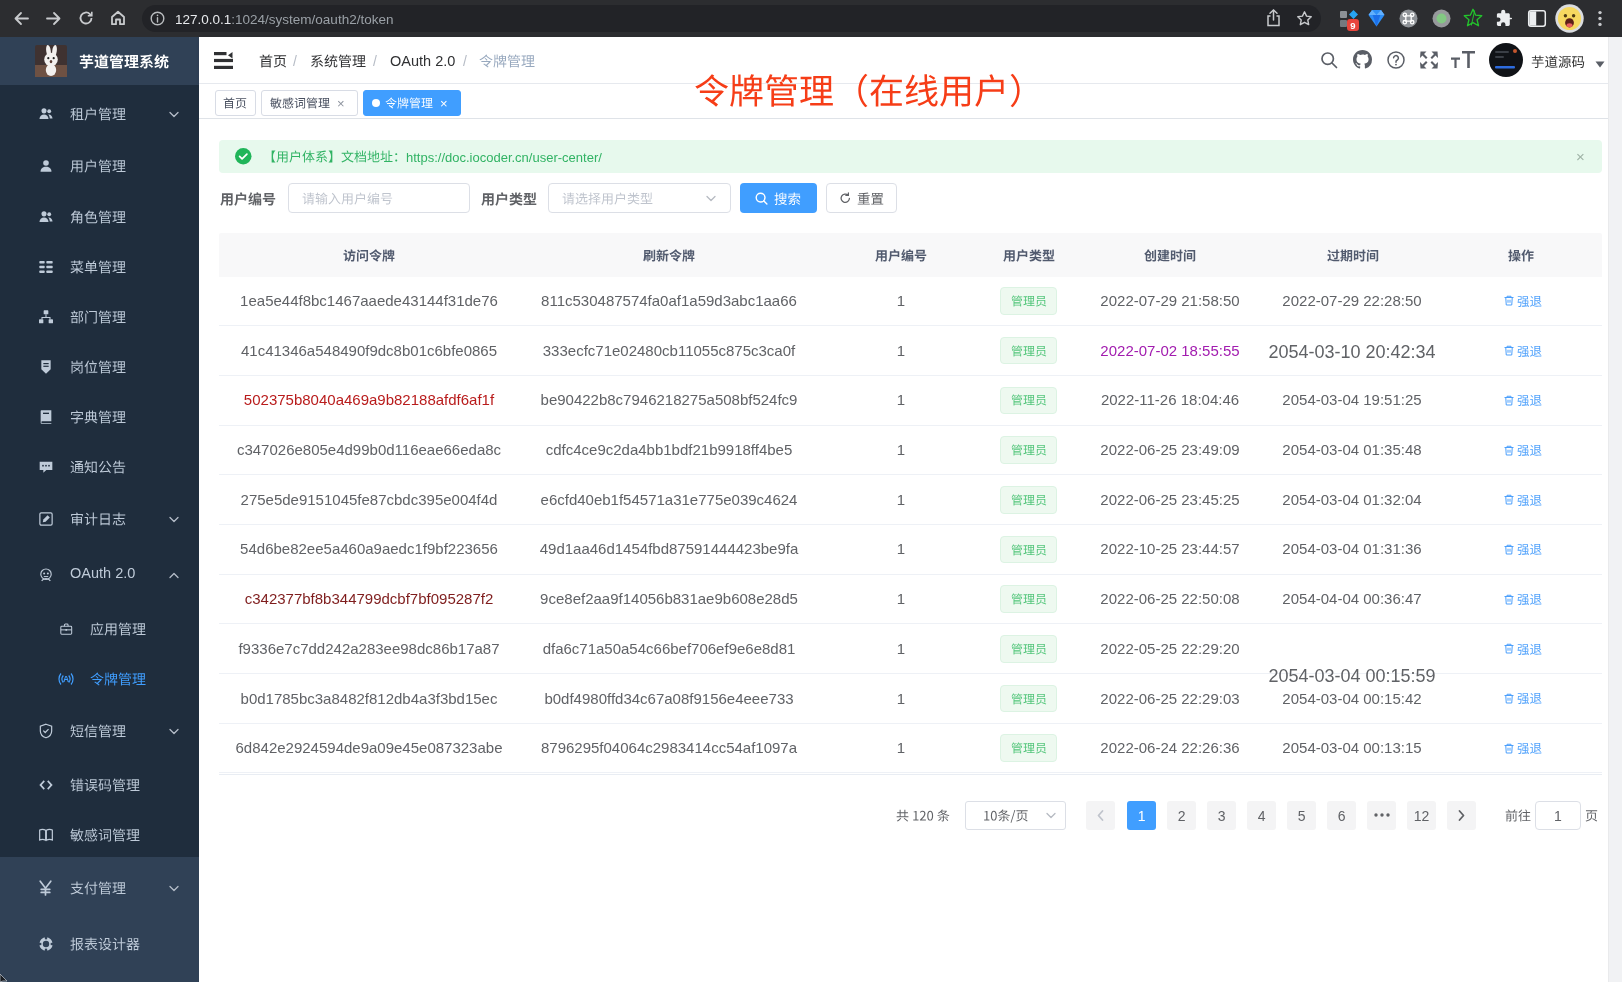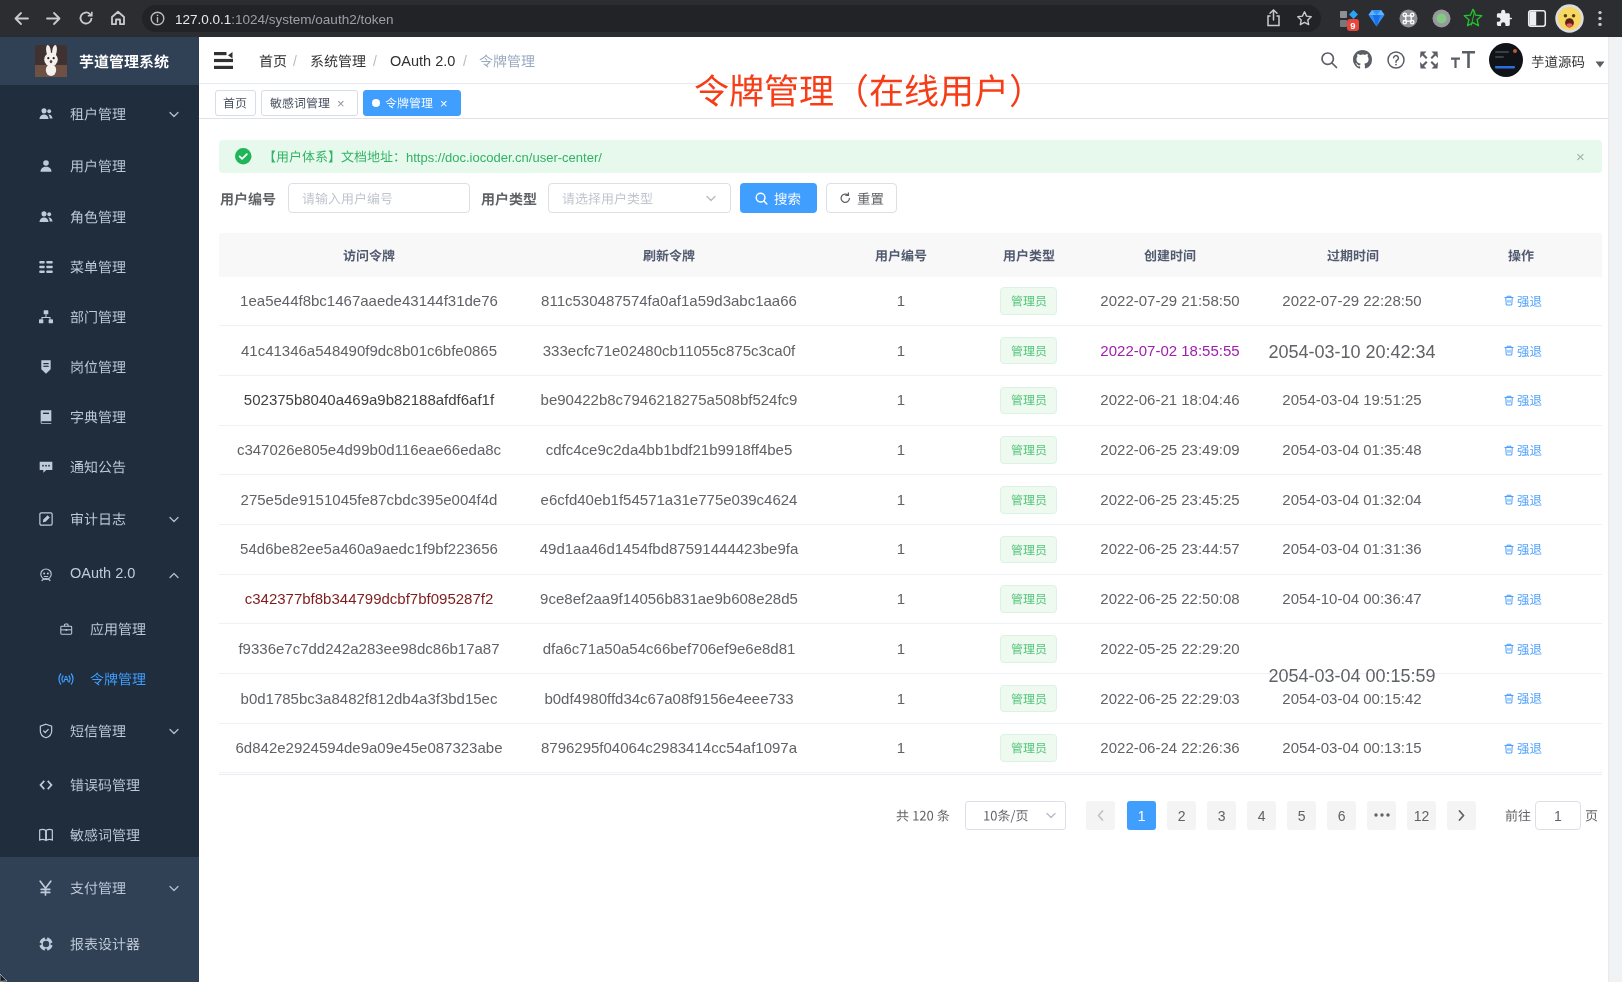--- a/index.html
+++ b/index.html
@@ -656,32 +656,32 @@
 <svg class="abs" style="left:1503px;top:344.1px" width="12" height="13" viewBox="0 0 24 24" fill="none" stroke="#4da0fc" stroke-width="2">
     <path d="M3 6h18M8 6V3.5h8V6M5.5 6l1 15h11l1-15M10 10.5v6M14 10.5v6"></path>
   </svg>
 <svg style="position:absolute;left:1516.5px;top:344.5px" width="25.0" height="12.5" viewBox="0 -880 2000 1000">
     <g fill="#4da0fc" transform="scale(1,-1)">
       <use href="#r63"></use>
       <use href="#r64" x="1000"></use>
     </g>
   </svg>
 <div class="abs" style="left:219px;top:375.9px;width:1383px;height:49.7px;border-bottom:1px solid #eef1f6"></div>
-<div style="position:absolute;top:391.2px;font-size:15px;color:#404040;left:369px;transform:translateX(-50%)">502375b8040a469a9b82188afdf6af1f</div>
+<div style="position:absolute;top:391.2px;font-size:15px;color:#b91c1c;left:369px;transform:translateX(-50%)">502375b8040a469a9b82188afdf6af1f</div>
 <div style="position:absolute;top:391.2px;font-size:15px;color:#606266;left:669px;transform:translateX(-50%)">be90422b8c7946218275a508bf524fc9</div>
 <div style="position:absolute;top:391.2px;font-size:15px;color:#606266;left:901px;transform:translateX(-50%)">1</div>
 <div class="abs" style="left:1000px;top:386.6px;width:57px;height:27.5px;background:#eef9f0;border:1px solid #dcf3e3;border-radius:4px"></div>
 <svg style="position:absolute;left:1011.0px;top:394.4px" width="36.0" height="12.0" viewBox="0 -880 3000 1000">
     <g fill="#51c579" transform="scale(1,-1)">
       <use href="#r8"></use>
       <use href="#r9" x="1000"></use>
       <use href="#r62" x="2000"></use>
     </g>
   </svg>
-<div style="position:absolute;top:391.2px;font-size:15px;color:#606266;left:1170px;transform:translateX(-50%)">2022-06-21 18:04:46</div>
+<div style="position:absolute;top:391.2px;font-size:15px;color:#606266;left:1170px;transform:translateX(-50%)">2022-11-26 18:04:46</div>
 <div style="position:absolute;top:391.2px;font-size:15px;color:#606266;left:1352px;transform:translateX(-50%)">2054-03-04 19:51:25</div>
 <svg class="abs" style="left:1503px;top:393.8px" width="12" height="13" viewBox="0 0 24 24" fill="none" stroke="#4da0fc" stroke-width="2">
     <path d="M3 6h18M8 6V3.5h8V6M5.5 6l1 15h11l1-15M10 10.5v6M14 10.5v6"></path>
   </svg>
 <svg style="position:absolute;left:1516.5px;top:394.2px" width="25.0" height="12.5" viewBox="0 -880 2000 1000">
     <g fill="#4da0fc" transform="scale(1,-1)">
       <use href="#r63"></use>
       <use href="#r64" x="1000"></use>
     </g>
   </svg>
@@ -736,21 +736,21 @@
 <div style="position:absolute;top:540.4px;font-size:15px;color:#606266;left:669px;transform:translateX(-50%)">49d1aa46d1454fbd87591444423be9fa</div>
 <div style="position:absolute;top:540.4px;font-size:15px;color:#606266;left:901px;transform:translateX(-50%)">1</div>
 <div class="abs" style="left:1000px;top:535.6px;width:57px;height:27.5px;background:#eef9f0;border:1px solid #dcf3e3;border-radius:4px"></div>
 <svg style="position:absolute;left:1011.0px;top:543.5px" width="36.0" height="12.0" viewBox="0 -880 3000 1000">
     <g fill="#51c579" transform="scale(1,-1)">
       <use href="#r8"></use>
       <use href="#r9" x="1000"></use>
       <use href="#r62" x="2000"></use>
     </g>
   </svg>
-<div style="position:absolute;top:540.4px;font-size:15px;color:#606266;left:1170px;transform:translateX(-50%)">2022-06-25 23:44:57</div>
+<div style="position:absolute;top:540.4px;font-size:15px;color:#606266;left:1170px;transform:translateX(-50%)">2022-10-25 23:44:57</div>
 <div style="position:absolute;top:540.4px;font-size:15px;color:#606266;left:1352px;transform:translateX(-50%)">2054-03-04 01:31:36</div>
 <svg class="abs" style="left:1503px;top:542.9px" width="12" height="13" viewBox="0 0 24 24" fill="none" stroke="#4da0fc" stroke-width="2">
     <path d="M3 6h18M8 6V3.5h8V6M5.5 6l1 15h11l1-15M10 10.5v6M14 10.5v6"></path>
   </svg>
 <svg style="position:absolute;left:1516.5px;top:543.3px" width="25.0" height="12.5" viewBox="0 -880 2000 1000">
     <g fill="#4da0fc" transform="scale(1,-1)">
       <use href="#r63"></use>
       <use href="#r64" x="1000"></use>
     </g>
   </svg>
@@ -760,21 +760,21 @@
 <div style="position:absolute;top:590.1px;font-size:15px;color:#606266;left:901px;transform:translateX(-50%)">1</div>
 <div class="abs" style="left:1000px;top:585.4px;width:57px;height:27.5px;background:#eef9f0;border:1px solid #dcf3e3;border-radius:4px"></div>
 <svg style="position:absolute;left:1011.0px;top:593.2px" width="36.0" height="12.0" viewBox="0 -880 3000 1000">
     <g fill="#51c579" transform="scale(1,-1)">
       <use href="#r8"></use>
       <use href="#r9" x="1000"></use>
       <use href="#r62" x="2000"></use>
     </g>
   </svg>
 <div style="position:absolute;top:590.1px;font-size:15px;color:#606266;left:1170px;transform:translateX(-50%)">2022-06-25 22:50:08</div>
-<div style="position:absolute;top:590.1px;font-size:15px;color:#606266;left:1352px;transform:translateX(-50%)">2054-10-04 00:36:47</div>
+<div style="position:absolute;top:590.1px;font-size:15px;color:#606266;left:1352px;transform:translateX(-50%)">2054-04-04 00:36:47</div>
 <svg class="abs" style="left:1503px;top:592.6px" width="12" height="13" viewBox="0 0 24 24" fill="none" stroke="#4da0fc" stroke-width="2">
     <path d="M3 6h18M8 6V3.5h8V6M5.5 6l1 15h11l1-15M10 10.5v6M14 10.5v6"></path>
   </svg>
 <svg style="position:absolute;left:1516.5px;top:593.0px" width="25.0" height="12.5" viewBox="0 -880 2000 1000">
     <g fill="#4da0fc" transform="scale(1,-1)">
       <use href="#r63"></use>
       <use href="#r64" x="1000"></use>
     </g>
   </svg>
 <div class="abs" style="left:219px;top:624.4px;width:1383px;height:49.7px;border-bottom:1px solid #eef1f6"></div>

